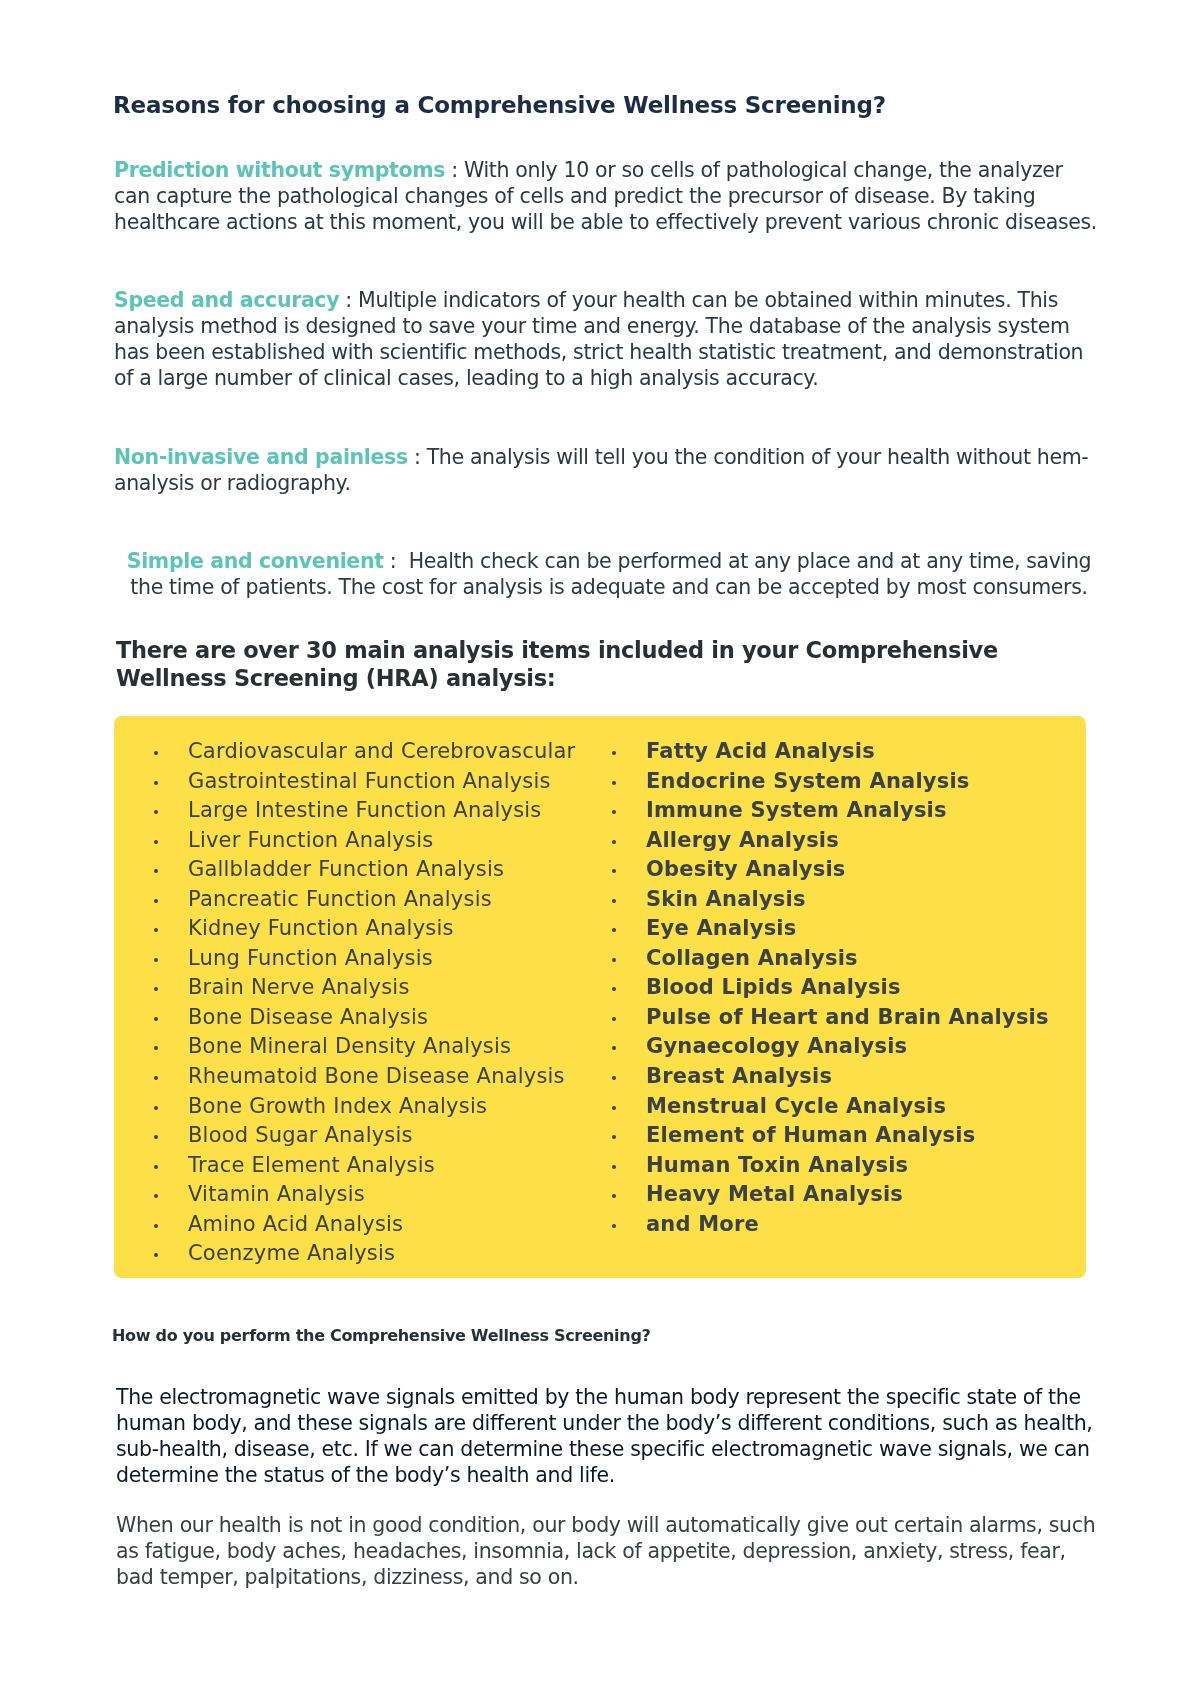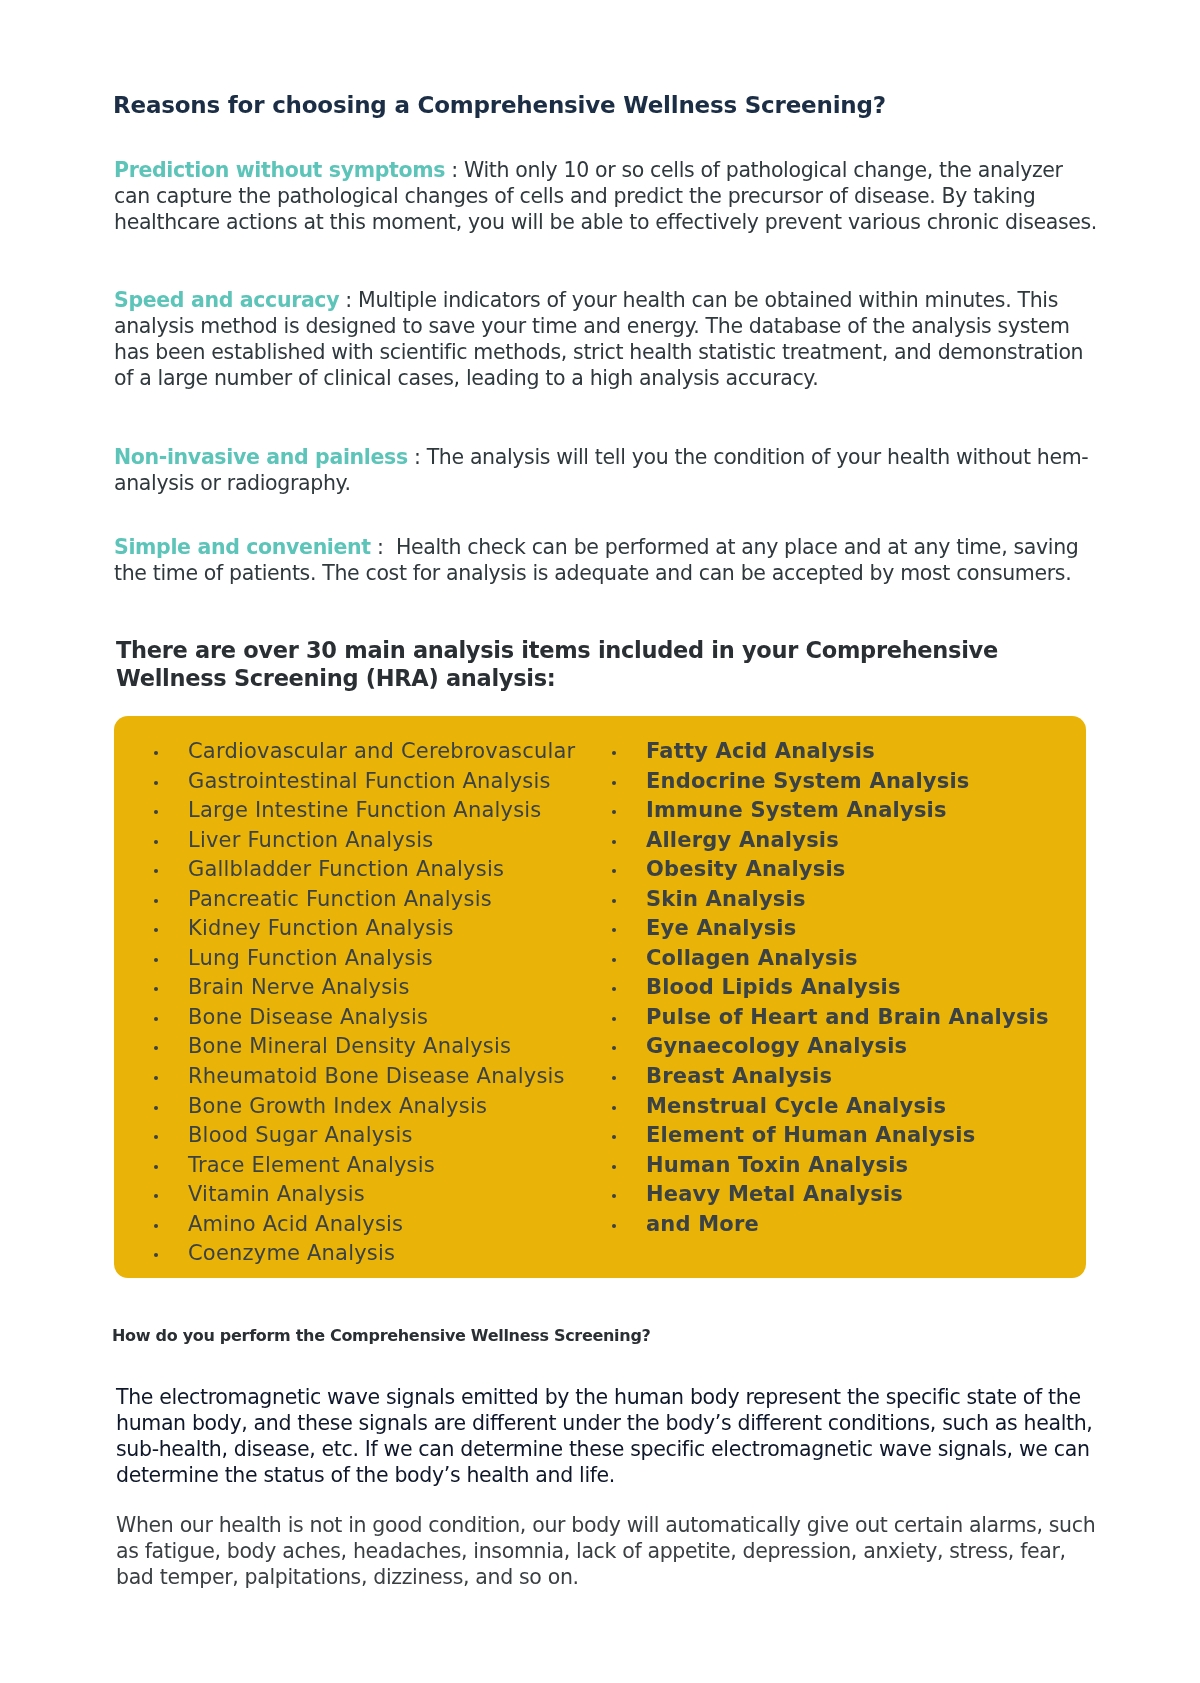--- a/index.html
+++ b/index.html
@@ -7,25 +7,25 @@
            font-family: "DejaVu Sans", sans-serif; color: #333b3f; }
     .page { position: absolute; left: 0; top: 0; width: 1200px; height: 1323px; }
     .h1 { position: absolute; left: 113px; top: 92px; font-size: 23px; font-weight: bold;
           color: #1b2e45; letter-spacing: -0.2px; white-space: nowrap; }
     .para { position: absolute; left: 114px; width: 990px; font-size: 20.5px; line-height: 26px;
             color: #2f383d; letter-spacing: -0.35px; }
     .accent { color: #5cc4b8; font-weight: bold; }
     #p1 { top: 157px; }
     #p2 { top: 287px; }
     #p3 { top: 444px; }
-    #p4 { top: 534px; }
+    #p4 { top: 548px; text-align: center; }
     .h2 { position: absolute; left: 116px; top: 636px; width: 990px; font-size: 22.5px; line-height: 28px;
           font-weight: bold; color: #2a2f33; letter-spacing: -0.3px; }
     .box { position: absolute; left: 114px; top: 716px; width: 972px; height: 562px;
-           background: #eab308; border-radius: 14px; }
+           background: #fde047; border-radius: 8px; }
     .col { position: absolute; top: 21px; margin: 0; padding: 0; list-style: none; }
     .col.left { left: 40px; }
     .col.right { left: 498px; font-weight: bold; }
     .col li { position: relative; height: 29.55px; line-height: 29.55px; font-size: 21px;
               color: #3a4245; white-space: nowrap; padding-left: 34px; letter-spacing: 0.2px; }
     .bullet { position: absolute; left: 0; top: 0; width: 34px; font-size: 14px; color: #3a4245; }
     .bullet::before { content: ""; position: absolute; left: 0; top: 14px; width: 4px; height: 4px;
                       background: #3a4245; border-radius: 50%; }
     .h3 { position: absolute; left: 112px; top: 1326px; font-size: 16px; font-weight: bold;
           color: #2a2f33; letter-spacing: -0.3px; white-space: nowrap; }

